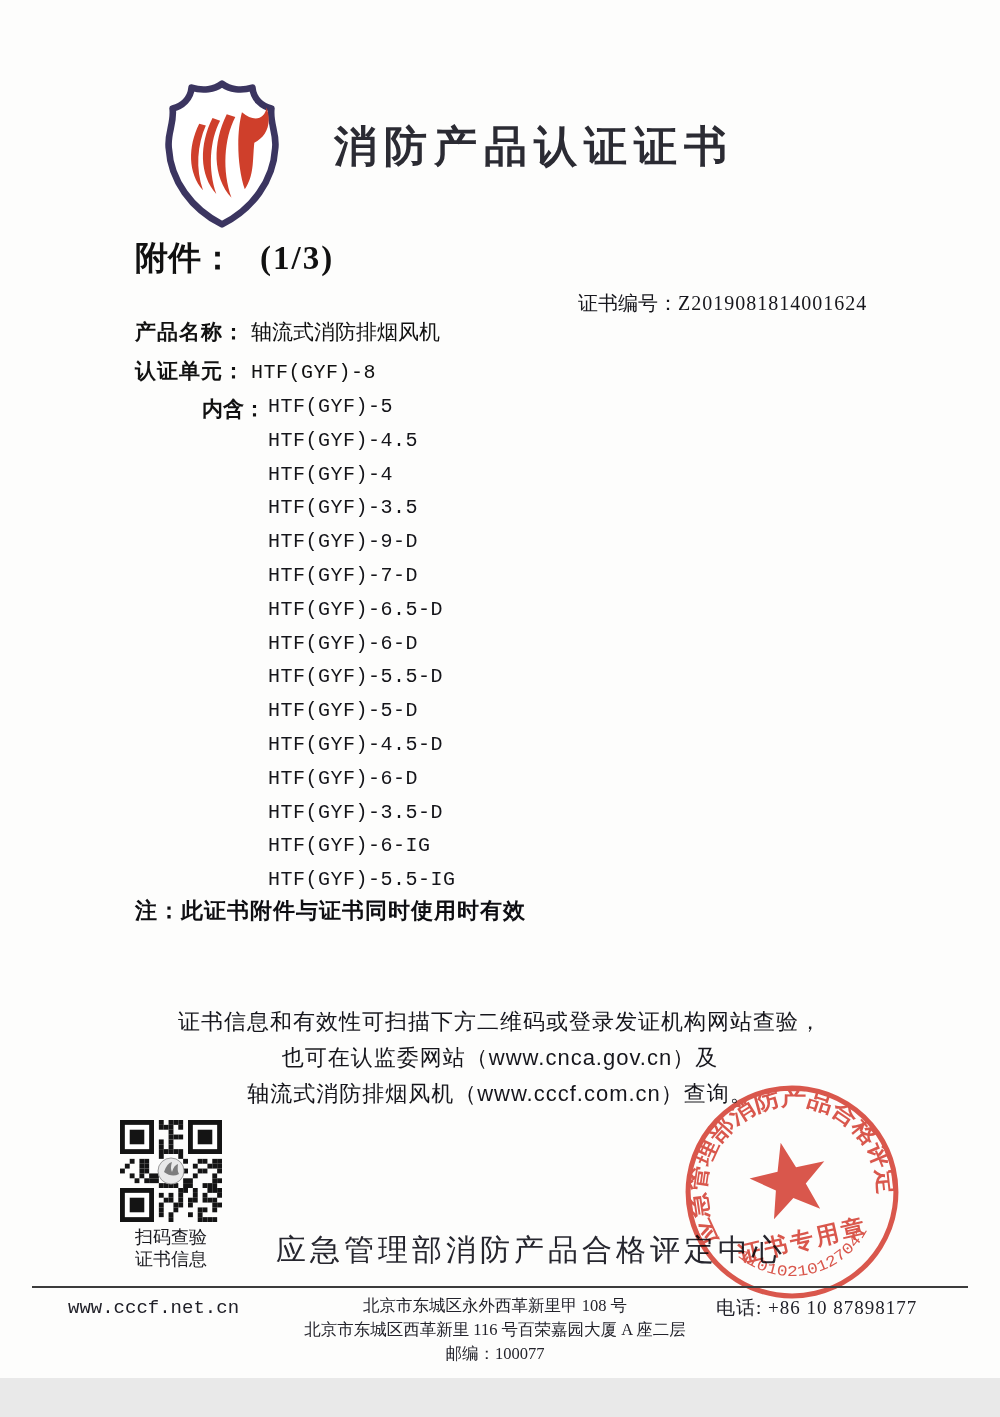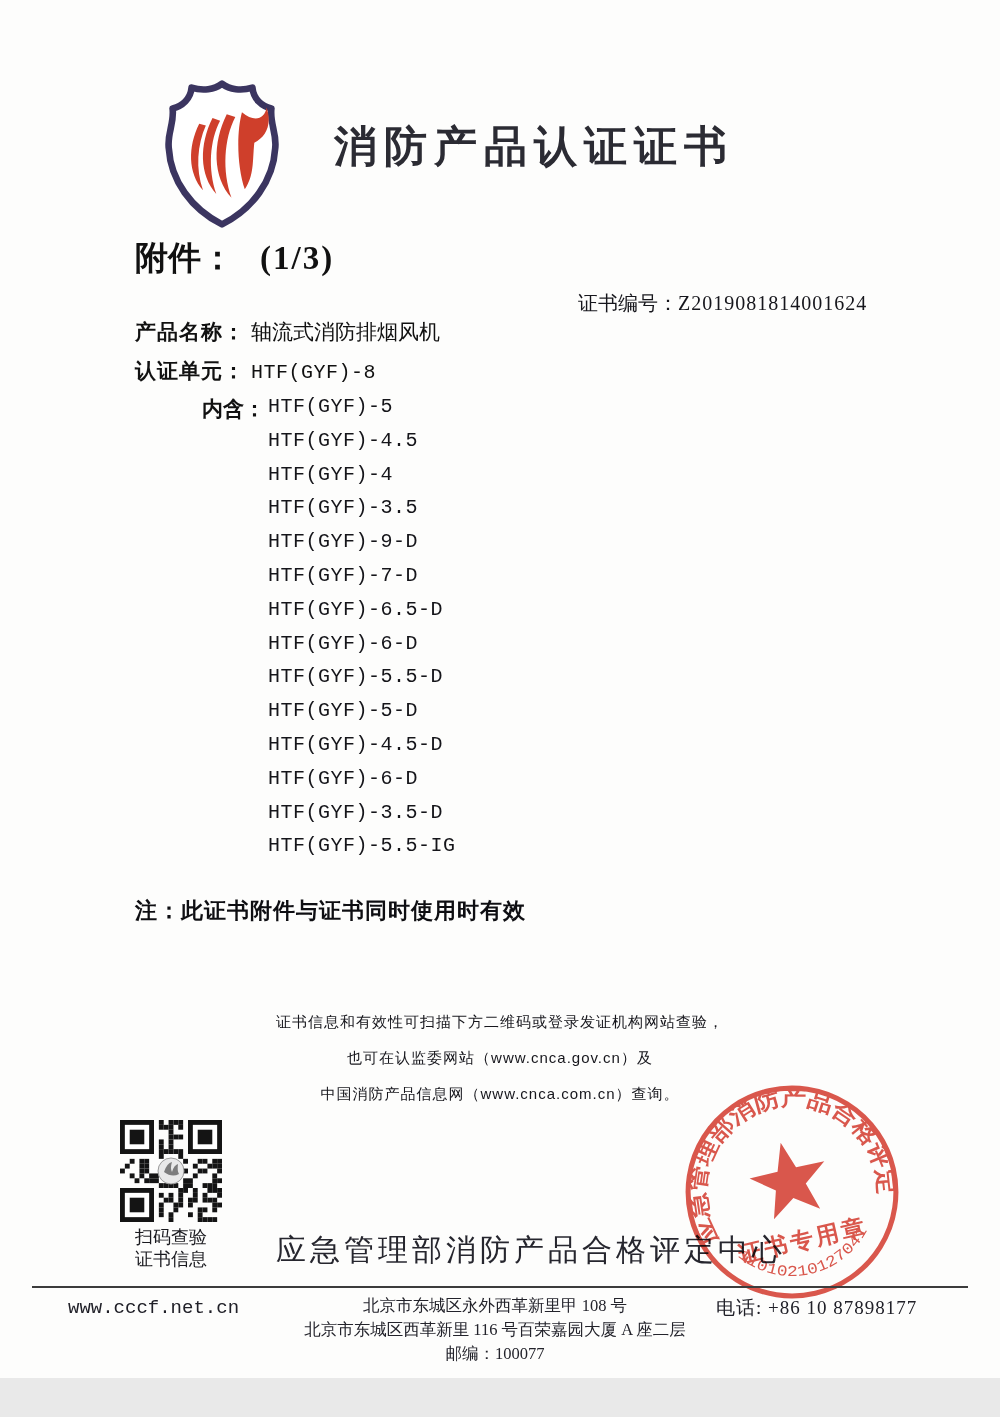--- a/index.html
+++ b/index.html
@@ -29,21 +29,21 @@
 
   .row-product{left:135px; top:318px;}
   .row-unit{left:135px; top:357px;}
   .contains-label{left:202px; top:395px; font-size:21px; font-weight:bold; color:#111;}
   .model-list{left:268px; top:395px;}
   .model-item{height:33.8px; line-height:24px; font-family:"Liberation Mono", monospace;
     font-size:20px; color:#15151a; letter-spacing:0.5px;}
 
   .note{left:135px; top:896px; font-size:22px; font-weight:bold; color:#0e0e12; letter-spacing:1px;}
 
-  .verify{left:0; top:1004px; width:1000px; text-align:center; font-size:15px;
+  .verify{left:0; top:1004px; width:1000px; text-align:center; font-size:22px;
     line-height:36px; color:#16161c; letter-spacing:1px;}
 
   .qr-wrap{left:120px; top:1120px; width:102px;}
   .qr-caption{margin-top:0; text-align:center; font-size:18px; line-height:22px; color:#1a1a1f;}
 
   .issuer{left:276px; top:1230px; font-size:30px; letter-spacing:4px; color:#26262e;
     font-family:"Liberation Serif", serif;}
 
   .stamp{left:676px; top:1076px; mix-blend-mode:multiply; opacity:0.92;}
 
@@ -99,29 +99,30 @@
       <div class="model-item">HTF(GYF)-3.5</div>
       <div class="model-item">HTF(GYF)-9-D</div>
       <div class="model-item">HTF(GYF)-7-D</div>
       <div class="model-item">HTF(GYF)-6.5-D</div>
       <div class="model-item">HTF(GYF)-6-D</div>
       <div class="model-item">HTF(GYF)-5.5-D</div>
       <div class="model-item">HTF(GYF)-5-D</div>
       <div class="model-item">HTF(GYF)-4.5-D</div>
       <div class="model-item">HTF(GYF)-6-D</div>
       <div class="model-item">HTF(GYF)-3.5-D</div>
+      <div class="model-item">HTF(GYF)-6-IG</div>
       <div class="model-item">HTF(GYF)-5.5-IG</div>
     </div>
 
   <div class="abs note">注：此证书附件与证书同时使用时有效</div>
 
   <div class="abs verify">
     <div>证书信息和有效性可扫描下方二维码或登录发证机构网站查验，</div>
     <div>也可在认监委网站（www.cnca.gov.cn）及</div>
-    <div>中国消防产品信息网（www.cnca.com.cn）查询。</div>
+    <div>轴流式消防排烟风机（www.cccf.com.cn）查询。</div>
   </div>
 
   <div class="abs qr-wrap">
     <svg id="qr-svg" width="102" height="102" viewBox="0 0 102 102">
         <g fill="#141414">
           <rect x="38.86" y="0.00" width="4.86" height="4.86"></rect>
           <rect x="48.57" y="0.00" width="4.86" height="4.86"></rect>
           <rect x="53.43" y="0.00" width="4.86" height="4.86"></rect>
           <rect x="58.29" y="0.00" width="4.86" height="4.86"></rect>
           <rect x="38.86" y="4.86" width="4.86" height="4.86"></rect>

